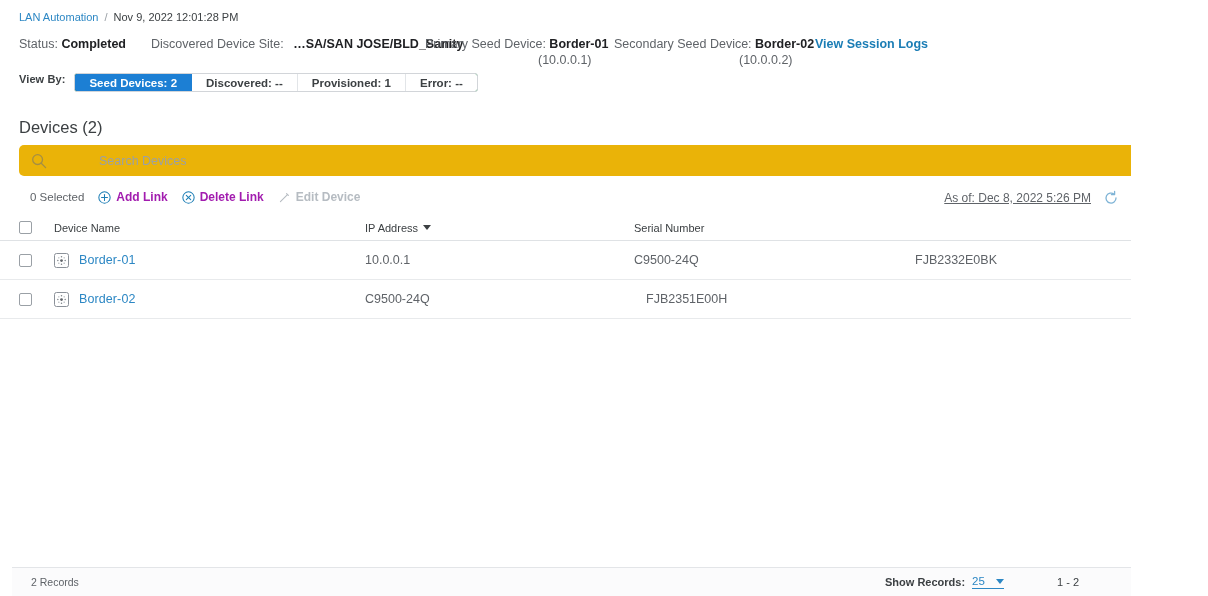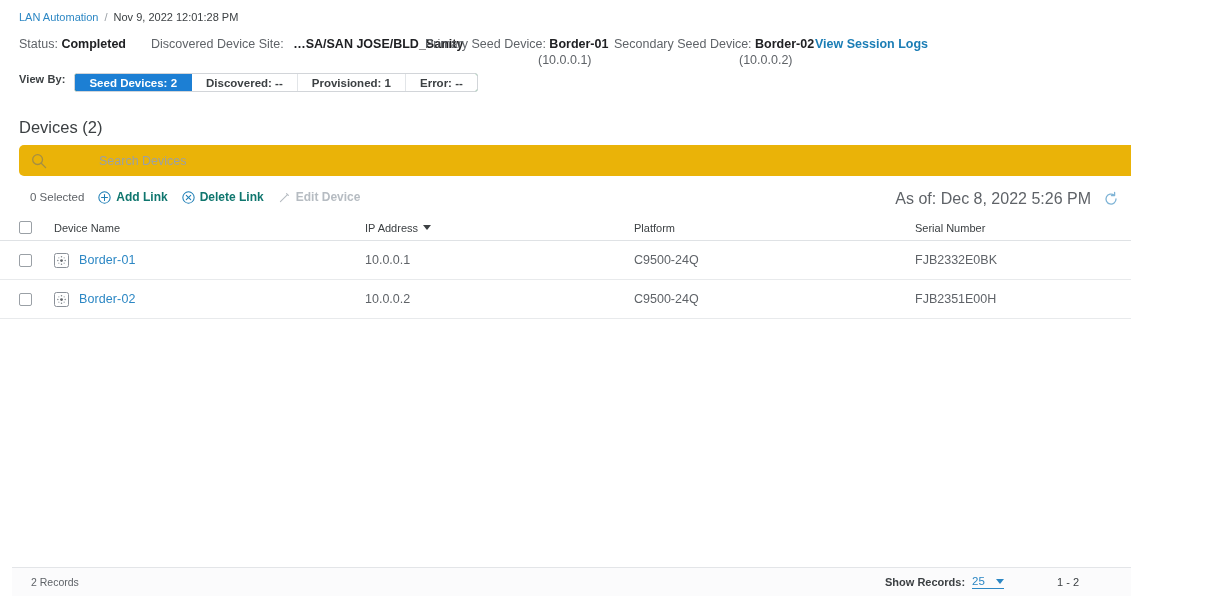--- a/index.html
+++ b/index.html
@@ -93,30 +93,30 @@
   .search-input::placeholder { color: #9aa0a6; }
 
   
   .toolbar {
     position: absolute; left: 19px; top: 190px; right: 12px; height: 20px;
   }
   .tb-left { position: absolute; left: 0; top: 0; display: flex; align-items: center; gap: 14px; margin-left: 11px; }
   .tb-selected { font-size: 11.5px; color: #5f6368; }
   .tb-action {
     display: flex; align-items: center; gap: 5px;
-    font-size: 12px; font-weight: bold; color: #0f766e;
+    font-size: 12px; font-weight: bold; color: #a21caf;
     cursor: pointer; white-space: nowrap;
   }
   .tb-action.disabled { color: #b6bcc2; cursor: default; }
   .tb-action svg { flex: 0 0 auto; display: block; }
   .tb-right {
     position: absolute; right: 0; top: 0;
     display: flex; align-items: center; gap: 12px;
   }
-  .tb-asof { font-size: 16px; color: #5f6368; white-space: nowrap; }
+  .tb-asof { font-size: 12px; color: #5f6368; white-space: nowrap; text-decoration: underline; }
   .refresh-icon { width: 16px; height: 16px; cursor: pointer; }
 
   
   .table { position: absolute; left: 0; top: 215px; width: 1208px; }
   .row {
     position: relative; display: flex; align-items: center;
     height: 39px; border-bottom: 1px solid #e8eaec;
     padding-left: 19px; 
   }
   .row.head { height: 26px; border-bottom: 1px solid #dfe2e5; }
@@ -303,21 +303,20 @@
       <div class="cell c-check">
         <span class="chk"></span>
       </div>
       <div class="cell c-name">Device Name</div>
       <div class="cell c-ip">
         <span class="sort-head">
           <span>IP Address</span>
           <span class="caret"></span>
         </span>
       </div>
-      <div class="cell c-plat">Platform</div>
       <div class="cell c-serial">Serial Number</div>
     </div>
 
     <div class="row body">
       <div class="cell c-check">
         <span class="chk"></span>
       </div>
       <div class="cell c-name">
         <span class="dev-icon">
           <svg viewBox="0 0 12 12" width="11" height="11">
@@ -352,21 +351,20 @@
             <circle cx="2" cy="6" r="0.8" fill="#7a8086"></circle>
             <circle cx="10" cy="6" r="0.8" fill="#7a8086"></circle>
             <circle cx="3.1" cy="3.1" r="0.7" fill="#9aa0a6"></circle>
             <circle cx="8.9" cy="3.1" r="0.7" fill="#9aa0a6"></circle>
             <circle cx="3.1" cy="8.9" r="0.7" fill="#9aa0a6"></circle>
             <circle cx="8.9" cy="8.9" r="0.7" fill="#9aa0a6"></circle>
           </svg>
         </span>
         <a class="dev-link">Border-02</a>
       </div>
-      <div class="cell c-ip">10.0.0.2</div>
       <div class="cell c-plat">C9500-24Q</div>
       <div class="cell c-serial">FJB2351E00H</div>
     </div>
 
   </div>
 
   <div class="footer">
     <span class="ft-records">2 Records</span>
 
     <span class="ft-show">

